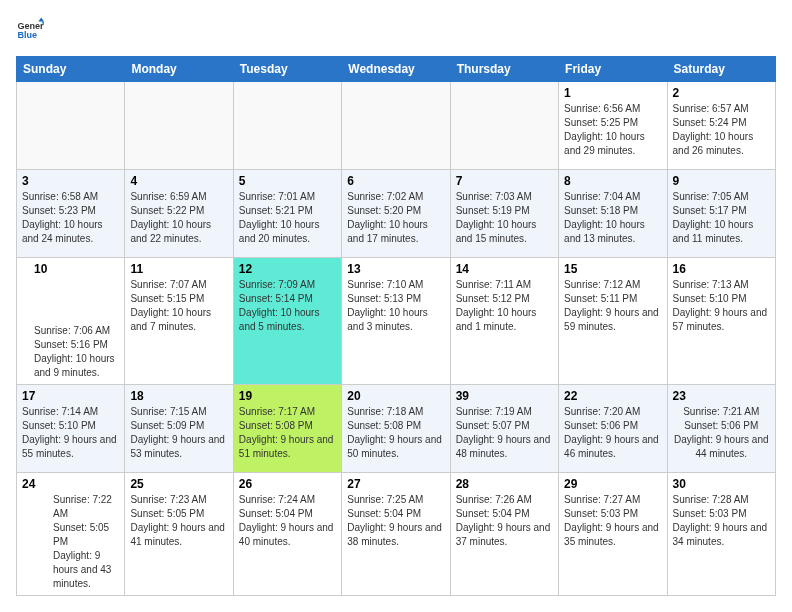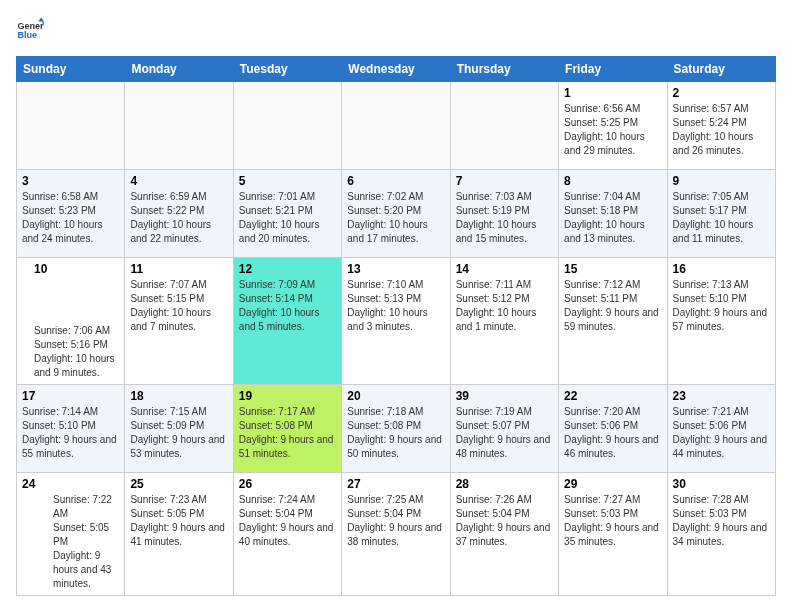--- a/index.html
+++ b/index.html
@@ -250,21 +250,21 @@
 Daylight: 9 hours and 48 minutes.</div>
         </td>
         <td style="background: rgb(240, 245, 252);">
           <span class="day-num">22</span>
           <div class="day-info" style="white-space: pre-line;">Sunrise: 7:20 AM
 Sunset: 5:06 PM
 Daylight: 9 hours and 46 minutes.</div>
         </td>
         <td style="background: rgb(240, 245, 252);">
           <span class="day-num">23</span>
-          <div class="day-info" style="white-space: pre-line;">Sunrise: 7:21 AM
+          <div class="day-info" style="white-space: pre-line; text-align: center;">Sunrise: 7:21 AM
 Sunset: 5:06 PM
 Daylight: 9 hours and 44 minutes.</div>
         </td>
       </tr>
       <tr>
         <td style="background: rgb(255, 255, 255);">
           <span class="day-num">24</span>
           <div class="day-info" style="white-space: pre-line; margin-left: 31px;">Sunrise: 7:22 AM
 Sunset: 5:05 PM
 Daylight: 9 hours and 43 minutes.</div>

